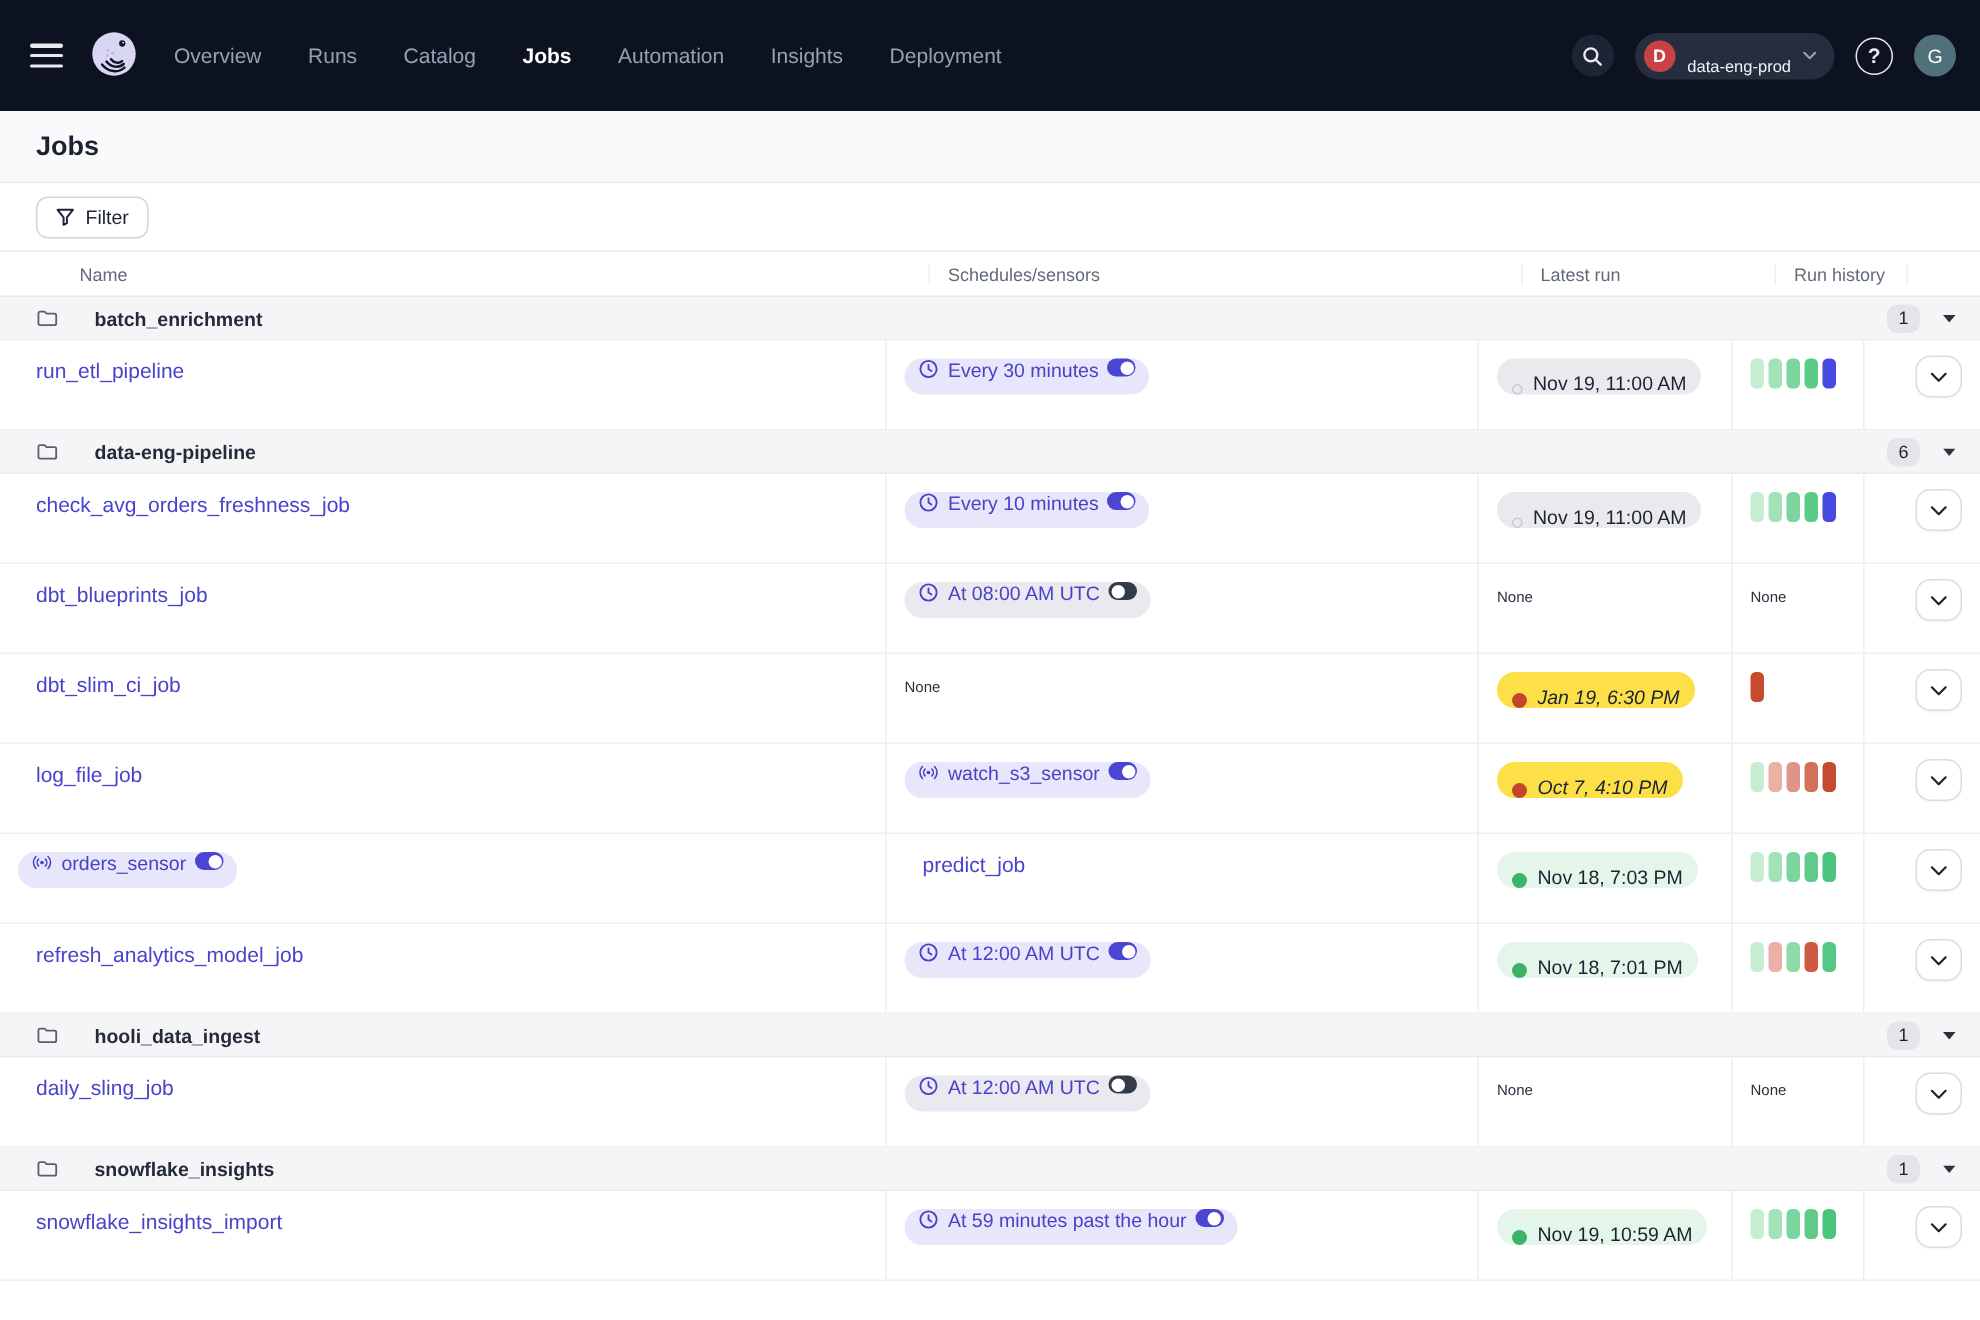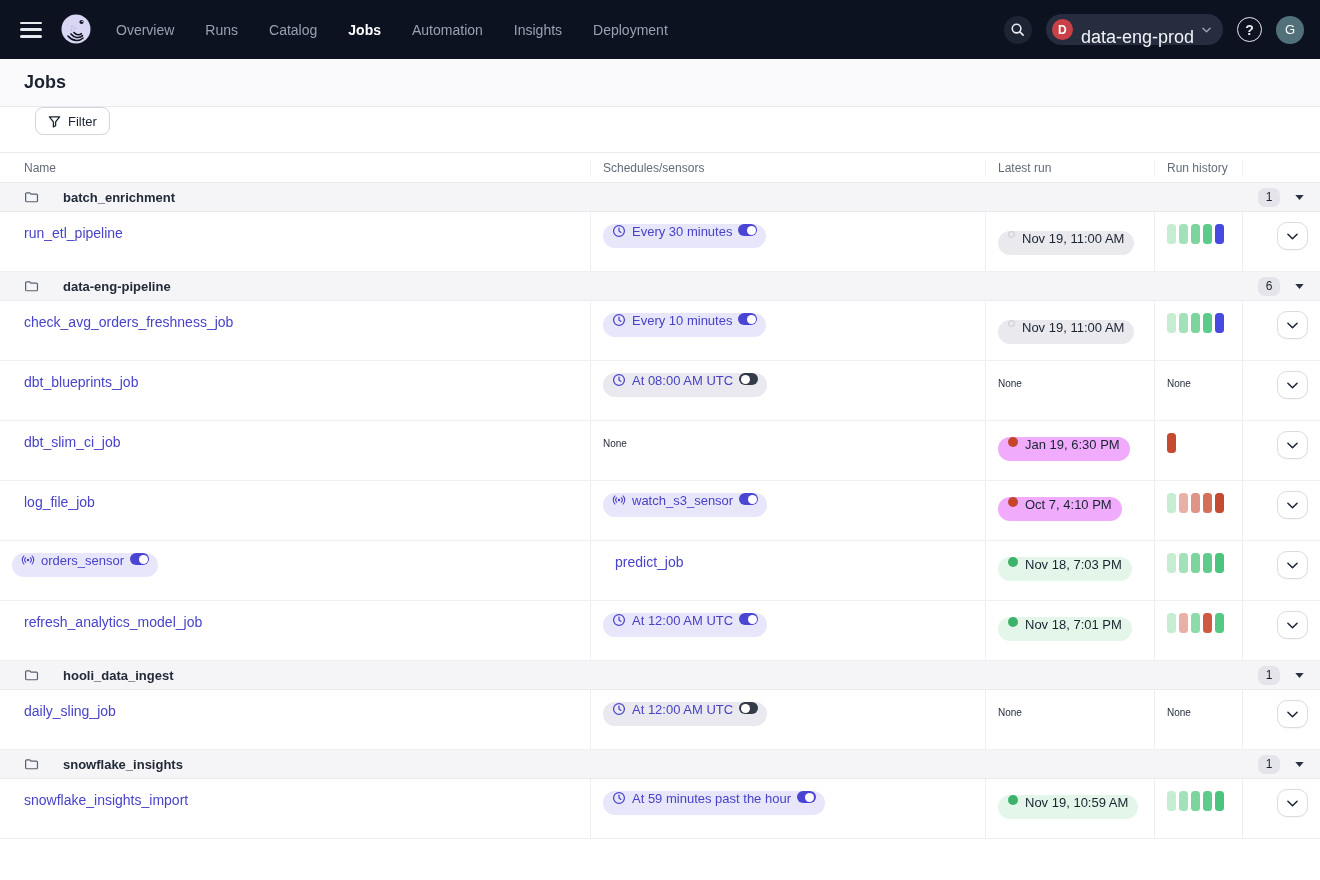--- a/index.html
+++ b/index.html
@@ -1,42 +1,42 @@
 <!DOCTYPE html>
 <html><head>
 <meta charset="utf-8">
 <style>
   * { margin:0; padding:0; box-sizing:border-box; }
   html,body { width:1320px; height:880px; background:#fff; font-family:"Liberation Sans", sans-serif; overflow:hidden; }
 
   
-  .topnav { height:59px; background:#0D1221; display:flex; align-items:center; padding:0 16px 0 20px; }
+  .topnav { height:74px; background:#0D1221; display:flex; align-items:center; padding:0 16px 0 20px; }
   .hamburger { width:22px; height:16px; display:flex; flex-direction:column; justify-content:space-between; cursor:pointer; margin-right:16px; }
   .hamburger span { height:2.5px; background:#E8EAF0; border-radius:2px; }
   .logo { width:36px; height:36px; margin-right:22px; }
   .nav-items { display:flex; align-items:center; gap:31px; }
   .nav-item { color:#98A0B1; font-size:14px; cursor:pointer; text-decoration:none; }
   .nav-item.active { color:#FFFFFF; font-weight:700; }
   .nav-right { margin-left:auto; display:flex; align-items:center; gap:14px; }
   .searchbtn { width:28px; height:28px; border-radius:50%; background:#1D2433; display:flex; align-items:center; justify-content:center; cursor:pointer; }
   .deploy-pill { height:31px; border-radius:16px; background:#262D3E; display:flex; align-items:center; gap:8px; padding:0 12px 0 6px; cursor:pointer; }
   .deploy-initial { width:21px; height:21px; border-radius:50%; background:#C94046; color:#fff; font-size:12px; font-weight:700; display:flex; align-items:center; justify-content:center; }
-  .deploy-name { color:#F1F3F8; font-size:18px;margin-top:16px; }
+  .deploy-name { color:#F1F3F8; font-size:11px;margin-top:16px; }
   .helpbtn { width:25px; height:25px; border-radius:50%; border:1.7px solid #E8EAF0; color:#E8EAF0; font-size:14px; font-weight:700; display:flex; align-items:center; justify-content:center; cursor:pointer; }
   .avatar { width:28px; height:28px; border-radius:50%; background:#51707A; color:#fff; font-size:13px; display:flex; align-items:center; justify-content:center; cursor:pointer; }
 
   
   .titlebar { height:48px; background:#FAFAFC; border-bottom:1px solid #E9E9EE; display:flex; align-items:center; padding:0 24px; }
   .page-title { font-size:18px; font-weight:700; color:#1B2330; }
-  .toolbar { height:46px; background:#fff; border-bottom:1px solid #E9E9EE; display:flex; align-items:flex-start; padding:0 35px; }
+  .toolbar { height:46px; background:#fff; border-bottom:1px solid #E9E9EE; display:flex; align-items:center; padding:0 24px; }
   .filter-btn { height:28px; display:inline-flex; align-items:center; gap:7px; border:1px solid #D4D4DC; border-radius:8px; background:#fff; padding:0 12px; font-size:13px; color:#1B2330; cursor:pointer; font-family:inherit; }
 
   
   .trow { display:grid; grid-template-columns:591px 395px 169px 88px 1fr; }
-  .thead { height:30px; align-items:center; border-bottom:1px solid #E9E9EE; }
+  .thead { height:30px; align-items:center; border-bottom:1px solid #E9E9EE;padding-left:29px; }
   .thead .cell { font-size:12px; color:#636B79; }
   .cell { padding-left:12px; }
   .cell.c-name { padding-left:24px; }
   .thead .cell, .job .cell { border-right:1px solid #EFEFF3; }
   .thead .cell.c-actions, .job .cell.c-actions { border-right:none; }
   .group-row { height:29px; background:#F5F5F8; border-bottom:1px solid #E9E9EE; display:flex; align-items:center; padding:0 14px 0 24px; }
   .group-row .gname { font-size:13px; font-weight:700; color:#232A38; margin-left:24px; }
   .group-right { margin-left:auto; display:flex; align-items:center; gap:13px; }
   .count-badge { background:#E4E4EA; border-radius:7px; min-width:22px; height:19px; padding:0 6px; font-size:12px; color:#1B2330; display:flex; align-items:center; justify-content:center; }
   .caret-btn { background:none; border:none; cursor:pointer; display:flex; align-items:center; padding:2px; }
@@ -49,23 +49,23 @@
   .chip { display:inline-flex; align-items:flex-start; gap:6px; height:24px; border-radius:12px; padding:0 9px; font-size:13px; color:#4742C6; cursor:pointer; }
   .chip.on { background:#E8E6FB; }
   .chip.off { background:#E9E9EF; }
   .chip .ic { width:14px; height:14px; color:#4742C6; }
   .toggle { width:19px; height:12px; border-radius:7px; position:relative; display:inline-block; }
   .toggle.t-on { background:#4A45D2; }
   .toggle.t-on::after { content:""; position:absolute; right:1.5px; top:1.5px; width:9px; height:9px; border-radius:50%; background:#fff; }
   .toggle.t-off { background:#333A48; }
   .toggle.t-off::after { content:""; position:absolute; left:1.5px; top:1.5px; width:9px; height:9px; border-radius:50%; background:#fff; }
 
-  .runpill { display:inline-flex; align-items:flex-start; gap:7px; height:24px; border-radius:12px; padding:0 10px; font-size:13px; color:#1B2330; cursor:pointer; white-space:nowrap; }
+  .runpill { display:inline-flex; align-items:flex-end; gap:7px; height:24px; border-radius:12px; padding:0 10px; font-size:13px; color:#1B2330; cursor:pointer; white-space:nowrap; }
   .runpill.inprogress { background:#EAEAEE; }
-  .runpill.failure { background:#f0abfc; }
+  .runpill.failure { background:#fde047;font-style:italic; }
   .runpill.success { background:#E3F6E9; }
   .dot { width:10px; height:10px; border-radius:50%; flex:none; }
   .dot.ring { border:1.8px solid #C8C8D2; background:transparent; width:7px; height:7px; }
   .dot.fail { background:#C5452C; }
   .dot.succ { background:#3CB26A; }
 
   .bars { display:flex; gap:3px; align-items:flex-start; }
   .bar { width:9px; height:20px; border-radius:3.5px; display:inline-block; }
 
   .expand { width:31px; height:28px; border:1px solid #DBDBE2; border-radius:10px; background:#fff; display:flex; align-items:center; justify-content:center; cursor:pointer; margin-left:22px; box-shadow:0 1px 1px rgba(0,0,0,0.03); }

